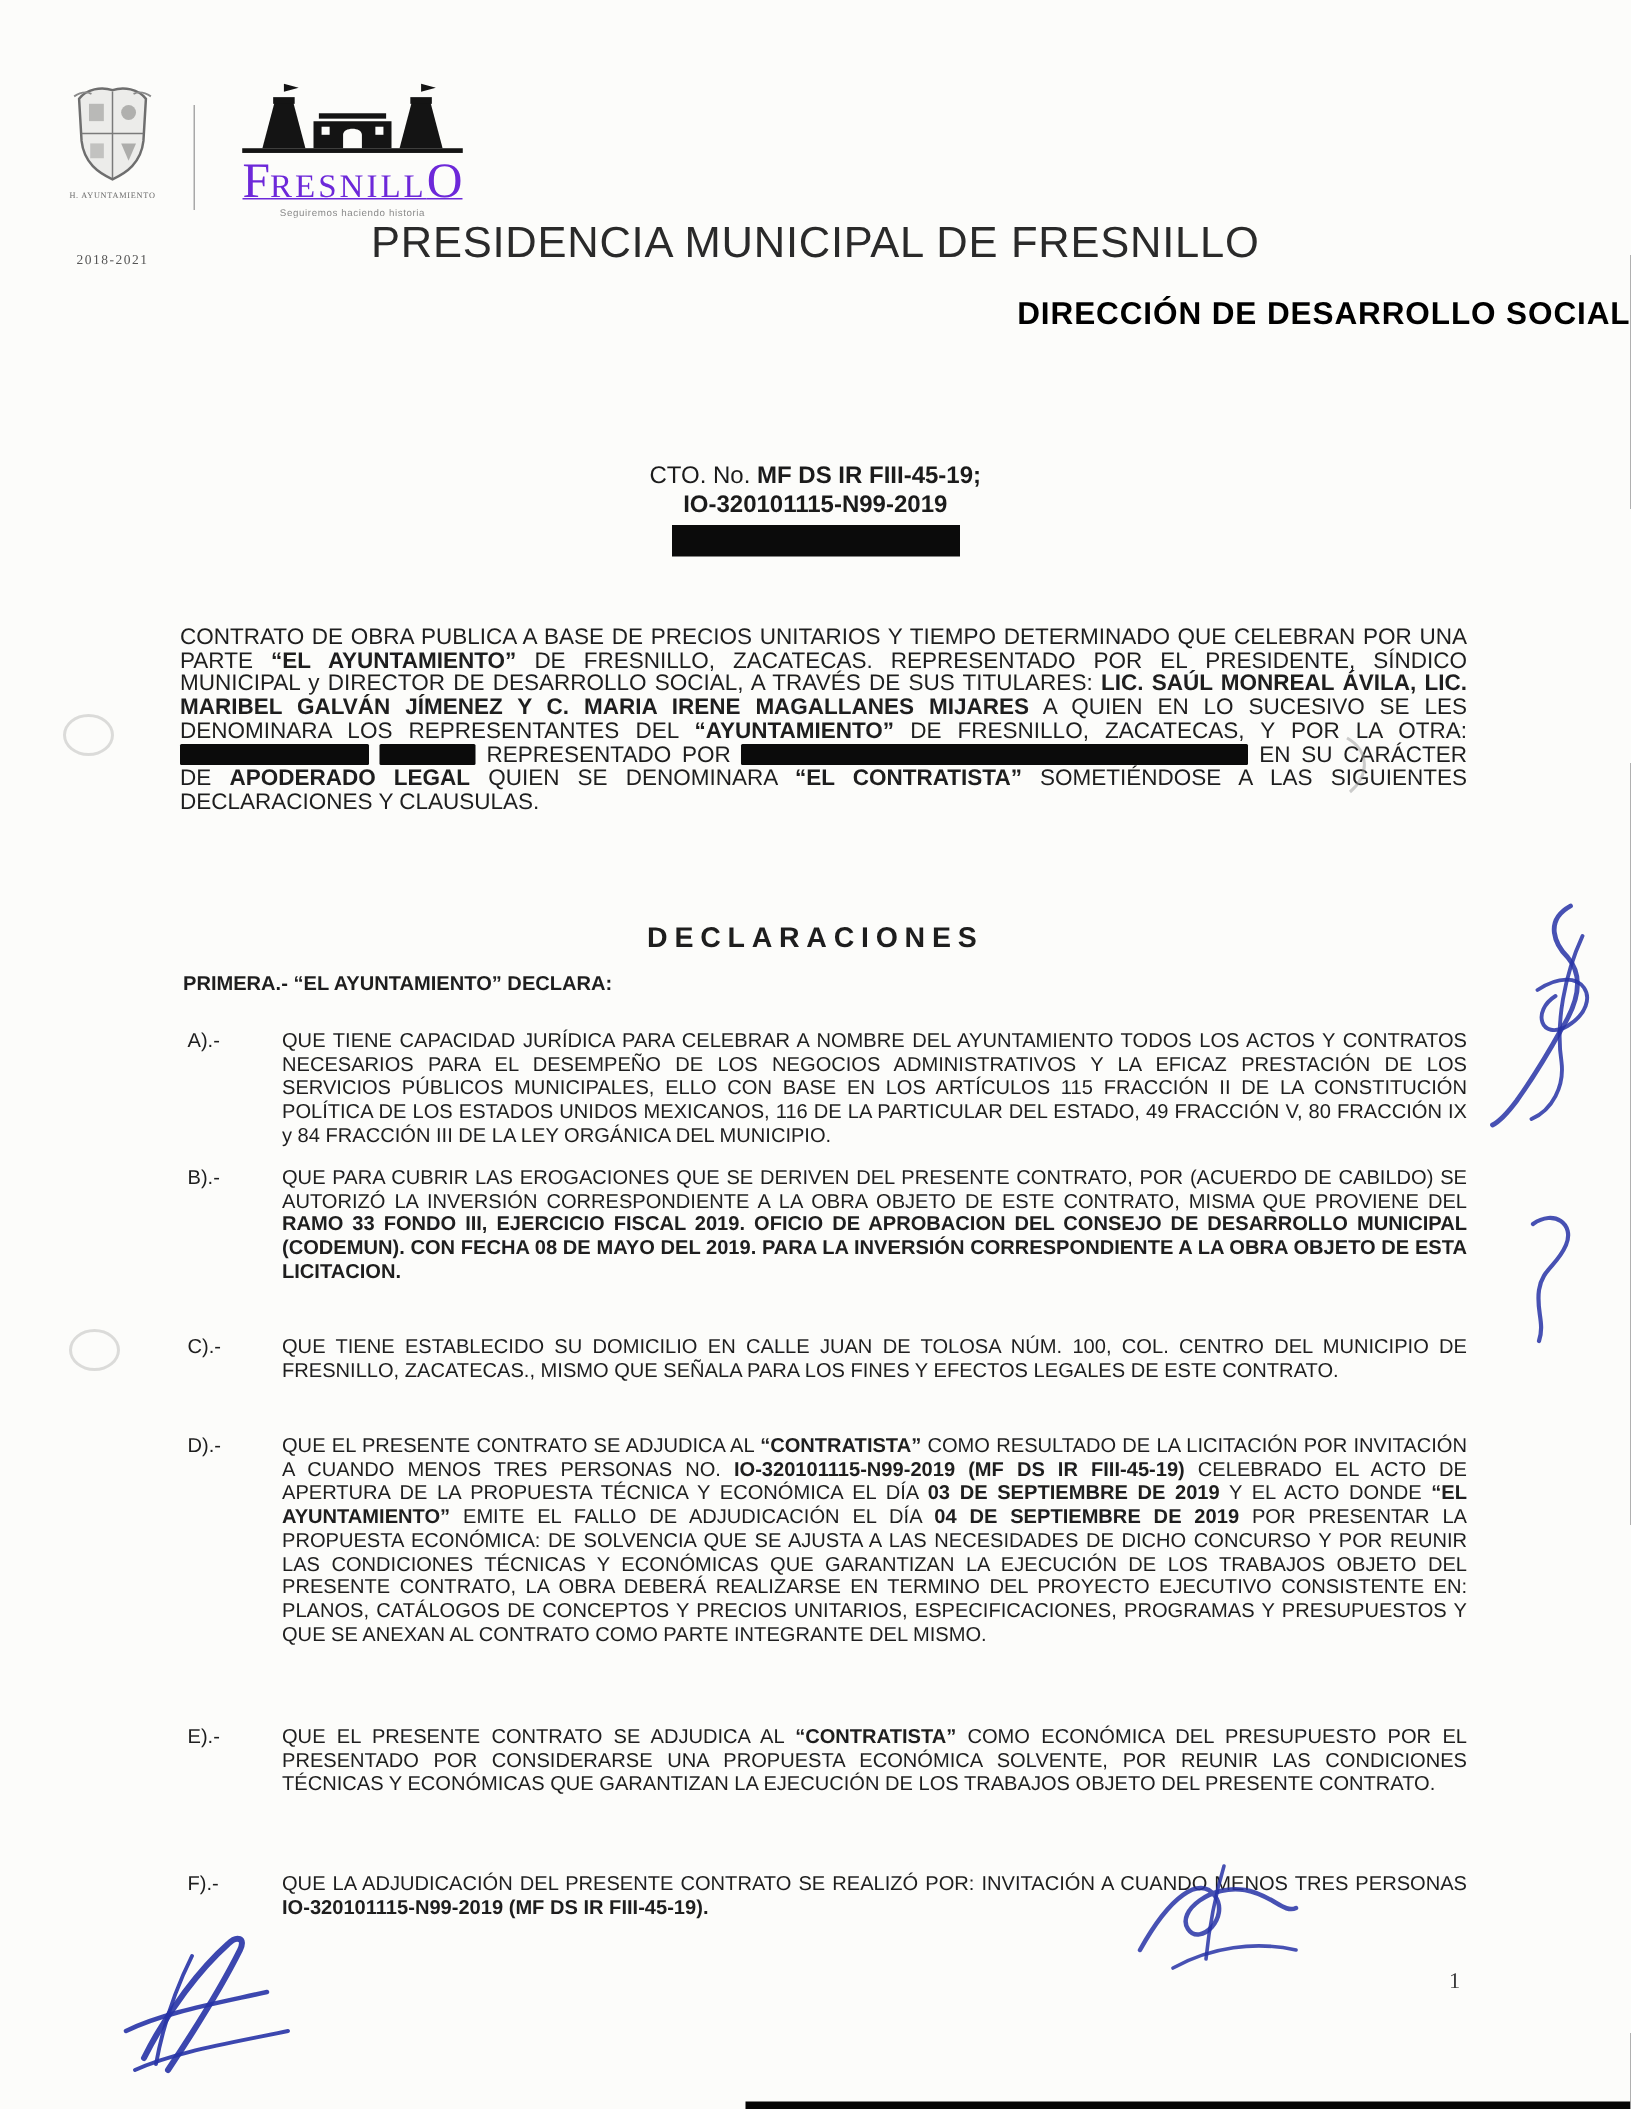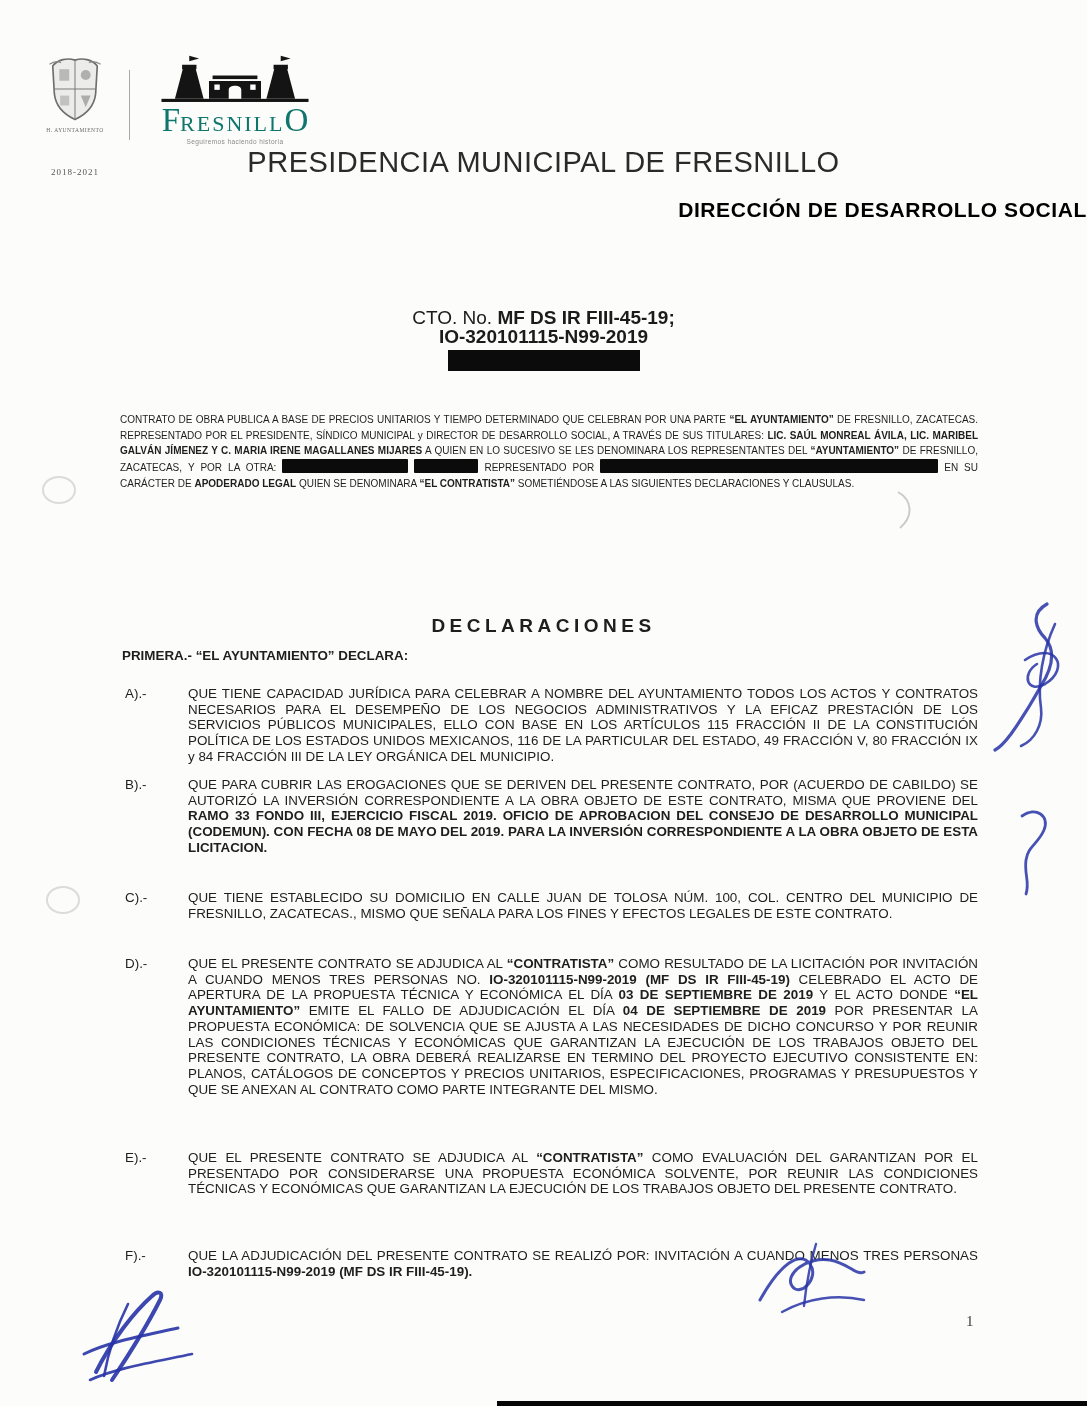--- a/index.html
+++ b/index.html
@@ -13,40 +13,40 @@
   .b { font-weight:bold; }
 
   
   .logo-row { position:absolute; left:28px; top:52px; width:300px; height:110px; }
   .coat { position:absolute; left:4px; top:4px; width:86px; text-align:center; }
   .coat-caption { margin-top:1px; color:#6b6b6b; font-family:"Liberation Serif",serif; }
   .coat-line1 { font-size:5.5px; letter-spacing:.5px; }
   .coat-line2 { font-size:9px; letter-spacing:1px; color:#555;margin-top:34px; }
   .logo-divider { position:absolute; left:101px; top:18px; width:1px; height:70px; background:#a8a8a8; }
   .fres { position:absolute; left:112px; top:2px; width:190px; text-align:center; }
-  .fres-word { font-family:"Liberation Serif",serif; color:#0f766e; line-height:1; margin-top:-6px; }
+  .fres-word { font-family:"Liberation Serif",serif; color:#6d28d9; line-height:1; margin-top:-6px;text-decoration:underline; }
   .fres-word .cap { font-size:33px; }
   .fres-word .mid { font-size:22px; letter-spacing:2px; }
   .fres-tagline { font-size:6.5px; color:#8a8a8a; letter-spacing:.4px; margin-top:1px; }
 
   
   .h1 { position:absolute; left:0; top:146px; width:100%; text-align:center;
         font-size:29px; letter-spacing:.5px; color:#2a2a2a; }
   .h2 { position:absolute; left:0; top:198px; width:100%; text-align:right;
         font-size:21px; font-weight:bold; letter-spacing:.6px; color:#000000; }
   .h3 { position:absolute; left:0; top:252px; width:100%; text-align:center;
         font-size:15.5px; font-weight:bold; color:#161616; }
   .cto-block { position:absolute; left:0; top:308px; width:100%; text-align:center;
-        font-size:19px; color:#1b1b1b; }
+        font-size:16px; color:#1b1b1b; }
   .cto-line { line-height:19px; }
   .redact-bar { width:192px; height:21px; background:#0b0b0b; margin:4px auto 0; }
 
   
   .intro { position:absolute; left:120px; top:402px; width:858px;
-           font-size:10px; line-height:15.7px; text-align:justify; }
+           font-size:15px; line-height:15.7px; text-align:justify; }
   .redact { display:inline-block; height:14px; background:#0b0b0b; vertical-align:-2px; border-radius:1px; }
 
   .decl-title { position:absolute; left:0; top:615px; width:100%; text-align:center;
            font-size:19px; font-weight:bold; letter-spacing:4.5px; }
   .primera { position:absolute; left:122px; top:648px; font-size:13.4px; font-weight:bold; }
 
   .decl-item { position:absolute; left:125px; width:853px; font-size:13.4px; line-height:15.7px; }
   .item-label { position:absolute; left:0; top:0; }
   .item-text { margin-left:63px; text-align:justify; }
 
@@ -128,21 +128,21 @@
   <div class="decl-item" style="top:890px">
     <div class="item-label">C).-</div>
     <div class="item-text"><span>QUE TIENE ESTABLECIDO SU DOMICILIO EN CALLE JUAN DE TOLOSA NÚM. 100, COL. CENTRO DEL MUNICIPIO DE FRESNILLO, ZACATECAS., MISMO QUE SEÑALA PARA LOS FINES Y EFECTOS LEGALES DE ESTE CONTRATO.</span></div>
   </div>
   <div class="decl-item" style="top:956px">
     <div class="item-label">D).-</div>
     <div class="item-text"><span>QUE EL PRESENTE CONTRATO SE ADJUDICA AL </span><span class="b">“CONTRATISTA”</span><span> COMO RESULTADO DE LA LICITACIÓN POR INVITACIÓN A CUANDO MENOS TRES PERSONAS NO. </span><span class="b">IO-320101115-N99-2019 (MF DS IR FIII-45-19)</span><span> CELEBRADO EL ACTO DE APERTURA DE LA PROPUESTA TÉCNICA Y ECONÓMICA EL DÍA </span><span class="b">03 DE SEPTIEMBRE DE 2019</span><span> Y EL ACTO DONDE </span><span class="b">“EL AYUNTAMIENTO”</span><span> EMITE EL FALLO DE ADJUDICACIÓN EL DÍA </span><span class="b">04 DE SEPTIEMBRE DE 2019</span><span> POR PRESENTAR LA PROPUESTA ECONÓMICA:  DE SOLVENCIA QUE SE AJUSTA A LAS NECESIDADES DE DICHO CONCURSO Y POR REUNIR LAS CONDICIONES TÉCNICAS Y ECONÓMICAS QUE GARANTIZAN LA EJECUCIÓN DE LOS TRABAJOS OBJETO DEL PRESENTE CONTRATO, LA OBRA DEBERÁ REALIZARSE EN TERMINO DEL PROYECTO EJECUTIVO CONSISTENTE EN: PLANOS, CATÁLOGOS DE CONCEPTOS Y PRECIOS UNITARIOS, ESPECIFICACIONES, PROGRAMAS Y PRESUPUESTOS Y QUE SE ANEXAN AL CONTRATO COMO PARTE INTEGRANTE DEL MISMO.</span></div>
   </div>
   <div class="decl-item" style="top:1150px">
     <div class="item-label">E).-</div>
-    <div class="item-text"><span>QUE EL PRESENTE CONTRATO SE ADJUDICA AL </span><span class="b">“CONTRATISTA”</span><span> COMO EVALUACIÓN DEL GARANTIZAN POR EL PRESENTADO POR CONSIDERARSE UNA PROPUESTA ECONÓMICA SOLVENTE, POR REUNIR LAS CONDICIONES TÉCNICAS Y ECONÓMICAS QUE GARANTIZAN LA EJECUCIÓN DE LOS TRABAJOS OBJETO DEL PRESENTE CONTRATO.</span></div>
+    <div class="item-text"><span>QUE EL PRESENTE CONTRATO SE ADJUDICA AL </span><span class="b">“CONTRATISTA”</span><span> COMO ECONÓMICA DEL PRESUPUESTO POR EL PRESENTADO POR CONSIDERARSE UNA PROPUESTA ECONÓMICA SOLVENTE, POR REUNIR LAS CONDICIONES TÉCNICAS Y ECONÓMICAS QUE GARANTIZAN LA EJECUCIÓN DE LOS TRABAJOS OBJETO DEL PRESENTE CONTRATO.</span></div>
   </div>
   <div class="decl-item" style="top:1248px">
     <div class="item-label">F).-</div>
     <div class="item-text"><span>QUE LA ADJUDICACIÓN DEL PRESENTE CONTRATO SE REALIZÓ POR: INVITACIÓN A CUANDO MENOS TRES PERSONAS  </span><span class="b">IO-320101115-N99-2019 (MF DS IR FIII-45-19).</span></div>
   </div>
 
   <svg class="sig" style="left:985px; top:598px" width="100" height="160" viewBox="0 0 100 160">
     <g fill="none" stroke="#2733a6" stroke-opacity="0.85" stroke-linecap="round">
       <path d="M62 6 C 44 16, 52 32, 60 40 C 72 54, 66 72, 56 88 C 46 106, 36 122, 26 136 C 20 144, 14 150, 10 152" stroke-width="3.2"></path>
       <path d="M70 26 C 58 52, 52 84, 56 110 C 58 126, 50 142, 36 148" stroke-width="2.6"></path>

